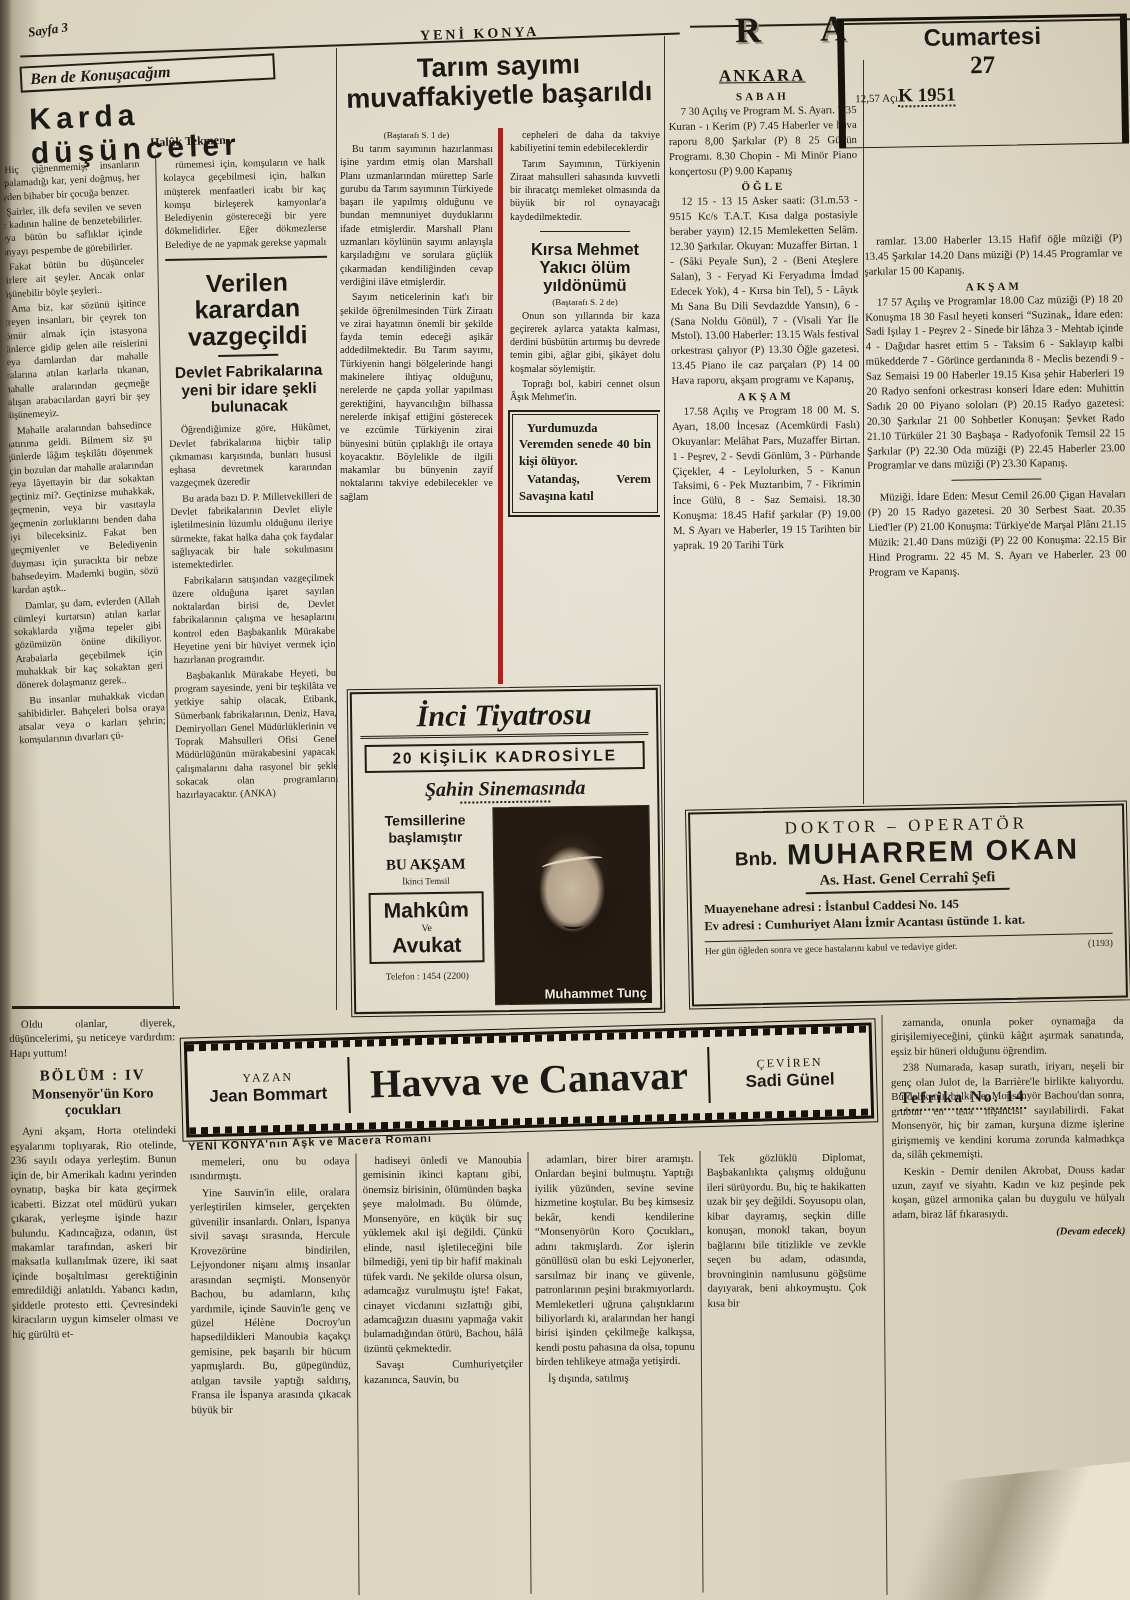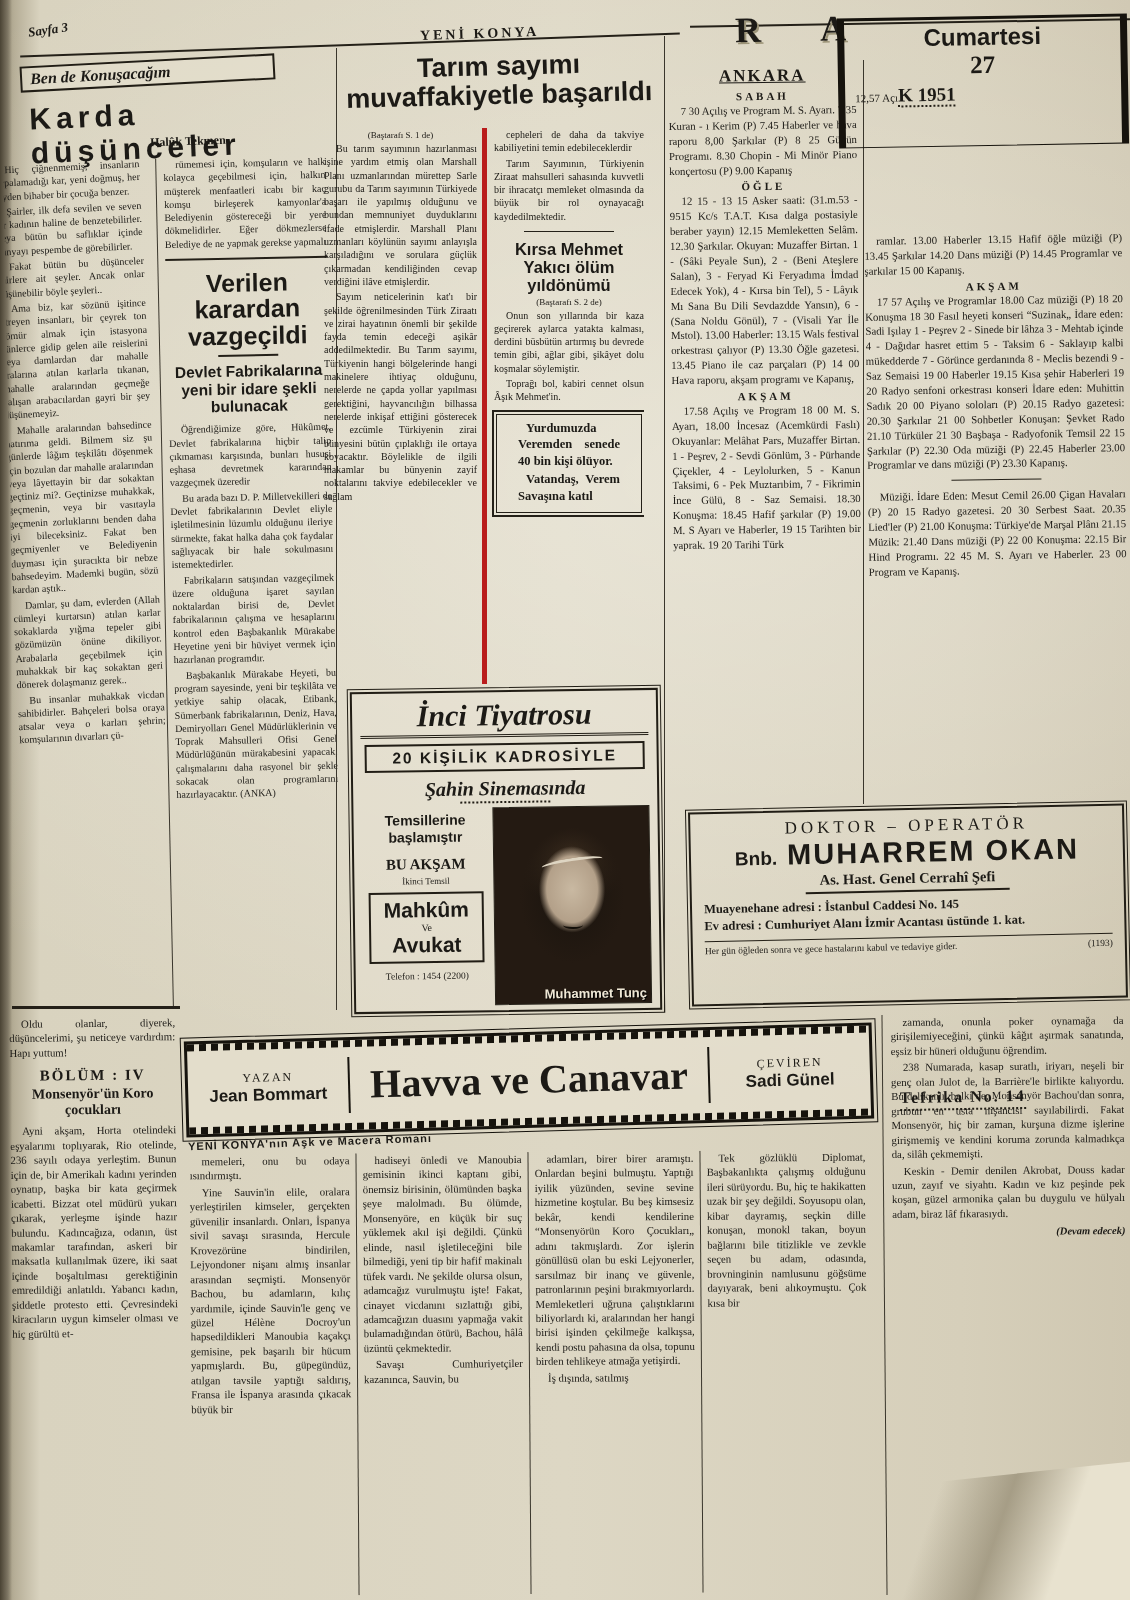--- a/index.html
+++ b/index.html
@@ -39,26 +39,26 @@
   .kc1{ width:152px; padding-right:5px; transform:rotate(-1.5deg); }
   .kc2{ width:170px; padding-left:7px; border-left:1px solid #3a362c; }
 
   .vaz-head{ font-family:"Liberation Sans",sans-serif; font-weight:bold; font-size:25px; text-align:center; line-height:1.05; margin:10px 0 4px; }
   .vaz-rule{ width:60px; border-top:2px solid #242018; margin:6px auto; }
   .vaz-sub{ font-family:"Liberation Sans",sans-serif; font-weight:bold; font-size:15.5px; text-align:center; line-height:1.15; margin-bottom:6px; }
 
   
   .tarim-title{ position:absolute; left:340px; top:52px; width:318px; text-align:center; font-weight:bold;
     font-size:27px; line-height:1.08; transform:rotate(-1.5deg); font-family:"Liberation Sans",sans-serif; }
-  .tarim-cols{ position:absolute; left:324px; top:128px; width:320px; height:556px; display:flex; overflow:hidden; }
+  .tarim-cols{ position:absolute; left:340px; top:128px; width:320px; height:556px; display:flex; overflow:hidden; }
   .tc1{ width:158px; padding-right:5px; }
   .tc2{ width:162px; padding-left:7px; border-left:5px solid #b91c1c; }
   .asik-head{ font-weight:bold; font-size:16.5px; text-align:center; line-height:1.1; margin:6px 0 2px; font-family:"Liberation Sans",sans-serif; }
   .sep{ width:90px; border-top:1px solid #242018; margin:8px auto; }
-  .verem{ border:1px solid #242018; outline:2px solid #242018; outline-offset:2px; margin:10px 2px 8px; padding:5px 21px; }
+  .verem{ border:1px solid #242018; outline:2px solid #242018; outline-offset:2px; margin:10px 2px 8px; padding:5px 6px; }
   .verem .p{ font-size:12.5px; font-weight:bold; text-indent:8px; }
 
   
   .ankara-col{ position:absolute; left:672px; top:66px; width:188px; height:740px; overflow:hidden; transform:rotate(-0.6deg); }
   .ankara-col .p, .radio2 .p{ font-size:10.8px; line-height:1.38; }
   .ankara{ text-align:center; font-weight:bold; font-size:17px; letter-spacing:2px; text-decoration:underline; margin-bottom:4px; }
   .daypart{ text-align:center; font-weight:bold; font-size:11px; letter-spacing:3px; margin:3px 0 1px; }
   .radio2{ position:absolute; left:868px; top:232px; width:258px; height:572px; overflow:hidden; transform:rotate(-0.8deg); }
   .datebox{ position:absolute; left:838px; top:16px; width:290px; height:130px;
     border-left:7px solid #16130d; border-right:7px solid #16130d; border-top:3px solid #16130d; border-bottom:1px solid #16130d;

